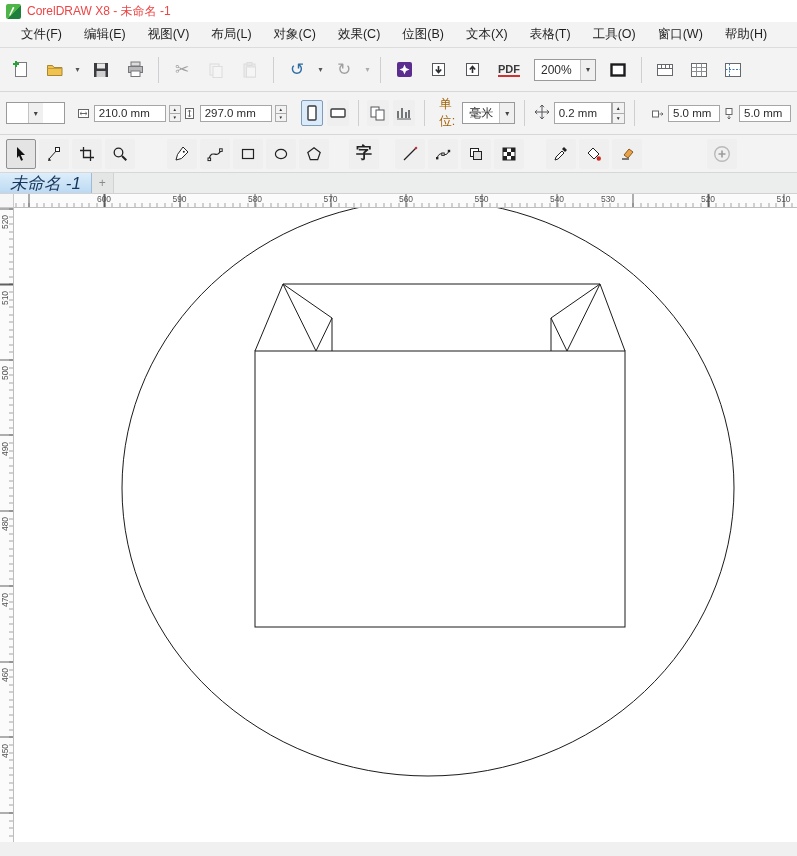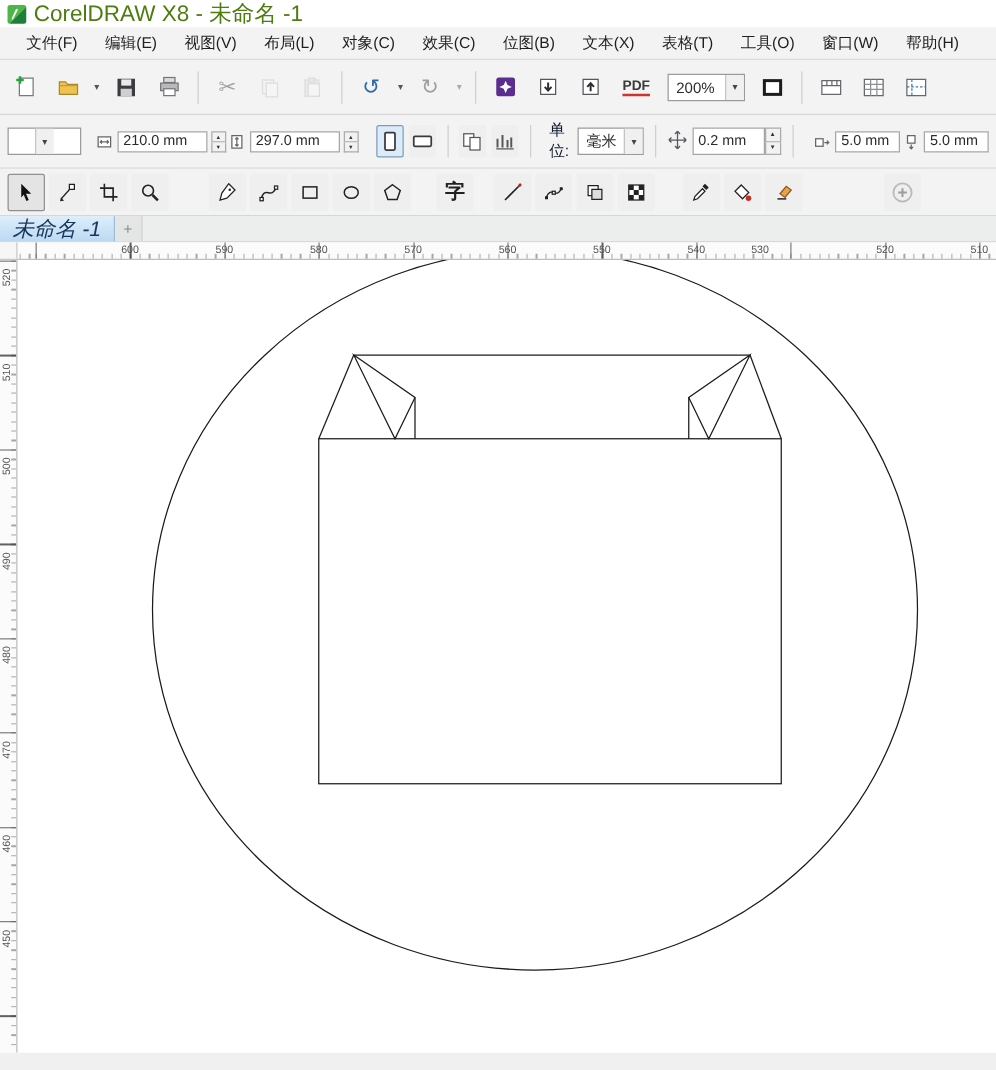--- a/index.html
+++ b/index.html
@@ -5,21 +5,21 @@
   * { margin:0; padding:0; box-sizing:border-box; }
   html,body { width:797px; height:856px; overflow:hidden;
     font-family:"Liberation Sans","DejaVu Sans",sans-serif; font-size:12px; color:#2b2b2b;
     background:#f0f0f1; }
   .bar { display:flex; align-items:center; background:#f3f3f4; border-bottom:1px solid #d7d7d8; }
 
   
   .titlebar { height:22px; background:#ffffff; display:flex; align-items:center; padding-left:6px; gap:6px; }
   .applogo { width:15px; height:15px; background:linear-gradient(135deg,#4fb548 0 55%,#1e7f3c 55%); border-radius:2px; position:relative; }
   .applogo::after{ content:""; position:absolute; left:3px; top:3px; width:9px; height:9px; background:#fff; clip-path:polygon(0 100%,45% 0,60% 15%,15% 100%); }
-  .titletext { font-size:18px; color:#4d7c0f; }
+  .titletext { font-size:12px; color:#ef4444; }
 
   
   .menubar { height:26px; display:flex; align-items:stretch; background:#f3f3f4; border-bottom:1px solid #dcdcdd; padding-left:10px; }
   .menu-item { display:flex; align-items:center; padding:0 11px; font-size:12.5px; color:#1f1f1f; cursor:default; }
 
   
   .toolbar { height:44px; padding:0 4px; gap:2px; }
   .tbtn { width:32px; height:32px; border:1px solid transparent; border-radius:2px;
     display:flex; align-items:center; justify-content:center; background:transparent; position:relative; }
   .tbtn svg { display:block; }
@@ -42,21 +42,21 @@
   .propbar { height:43px; padding:0 6px; gap:4px; }
   .dimblock { display:flex; flex-direction:row; gap:2px; margin-left:8px; }
   .dimrow { display:flex; align-items:center; gap:3px; height:17px; }
   .dimrow .dimicon { width:14px; height:14px; display:flex; align-items:center; justify-content:center; }
   .dimval { width:72px; height:17px; background:#fff; border:1px solid #a6a6a8; font-size:11.5px; padding:0 4px; display:flex; align-items:center; }
   .minispin { display:flex; flex-direction:column; width:12px; height:17px; }
   .minispin span { flex:1; border:1px solid #ababad; background:#f2f2f3; font-size:4.5px; display:flex; align-items:center; justify-content:center; color:#333;}
   .minispin span + span{ border-top:none; }
   .orient { width:26px; height:26px; display:flex; align-items:center; justify-content:center; border:1px solid transparent; border-radius:2px; }
   .orient.pressed { border-color:#7f9db9; background:#dcebf9; }
-  .plabel { font-size:12.5px; margin:0 3px 0 6px; color:#0f172a; }
+  .plabel { font-size:12.5px; margin:0 3px 0 6px; color:#a16207; }
 
   
   .toolbox { height:38px; padding:0 6px; gap:3px; }
   .tool { width:30px; height:30px; display:flex; align-items:center; justify-content:center; border:1px solid transparent; border-radius:2px; }
   .tool.pressed { border-color:#909092; background:#e4e4e5; }
   .toolgap { width:26px; }
   .texttool { font-size:16px; font-weight:bold; color:#222; }
 
   
   .tabbar { height:21px; background:#eceded; display:flex; align-items:stretch; border-bottom:1px solid #d2d2d3; }

